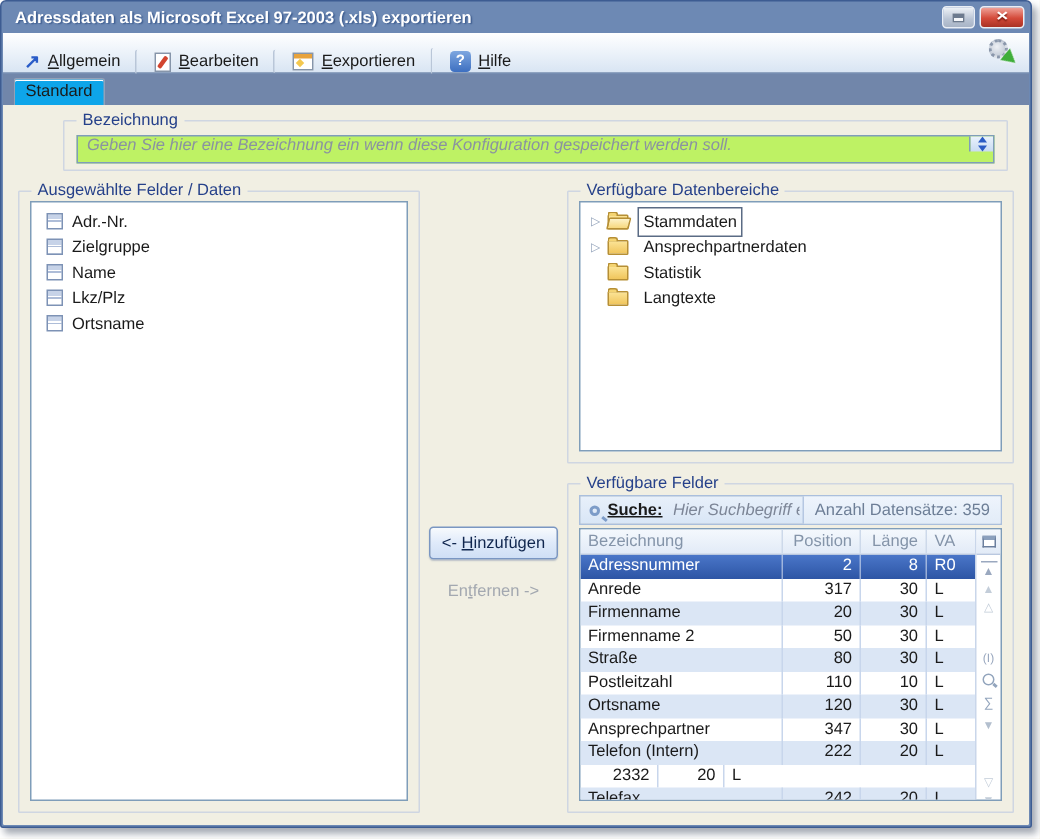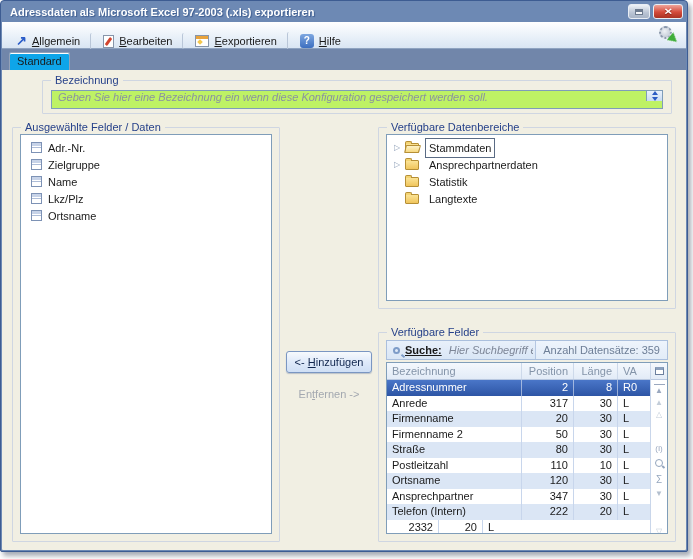--- a/index.html
+++ b/index.html
@@ -89,21 +89,21 @@
   .expander{width:11px;flex:0 0 11px;color:#93a3ba;font-size:8px;line-height:8px;}
   .folder{width:14px;height:10px;position:relative;margin-right:6px;flex:0 0 14px;
     background:linear-gradient(180deg,#fbe395,#f0c55c);border:1px solid #b68f35;border-radius:1px;}
   .folder::before{content:"";position:absolute;top:-3px;left:-1px;width:5px;height:2px;
     background:#f4d473;border:1px solid #b68f35;border-bottom:none;border-radius:2px 2px 0 0;}
   .tree-item.open .folder::after{content:"";position:absolute;left:-1px;bottom:-1px;width:13px;height:6px;
     background:linear-gradient(180deg,#fdf2c8,#f7d87e);border:1px solid #b68f35;transform:skewX(-14deg);border-radius:1px;}
   .tree-label{padding:3px 3px;border:1px solid transparent;white-space:nowrap;}
   .tree-item.selected .tree-label{border-color:#5a6b84;background:#fff;}
   
-  .grp-fields{flex:1;margin-top:23px;min-height:0;}
+  .grp-fields{flex:1;margin-top:13px;min-height:0;}
   .fields-inner{position:absolute;inset:7px 7px 7px 7px;display:flex;flex-direction:column;min-height:0;}
   .searchbar{height:20px;flex:0 0 20px;border:1px solid #aabfdd;background:linear-gradient(180deg,#e8f0fa,#d9e6f6);
     display:flex;align-items:center;padding:0 0 0 6px;margin-bottom:2px;}
   .mag{width:7px;height:7px;border:2px solid #7d9cc8;border-radius:50%;position:relative;margin-right:5px;flex:0 0 7px;}
   .mag::after{content:"";position:absolute;left:6px;top:6px;width:4px;height:2px;background:#7d9cc8;transform:rotate(40deg);}
   .searchbar b{margin-right:5px;text-decoration:underline;}
   .searchbar input{flex:1;border:none;outline:none;background:transparent;
     font:italic 11px "Liberation Sans",sans-serif;color:#555;min-width:0;}
   .searchbar input::placeholder{color:#7d8697;font-style:italic;}
   .rec-count{flex:0 0 auto;height:100%;display:flex;align-items:center;padding:0 7px;color:#6d7e96;

